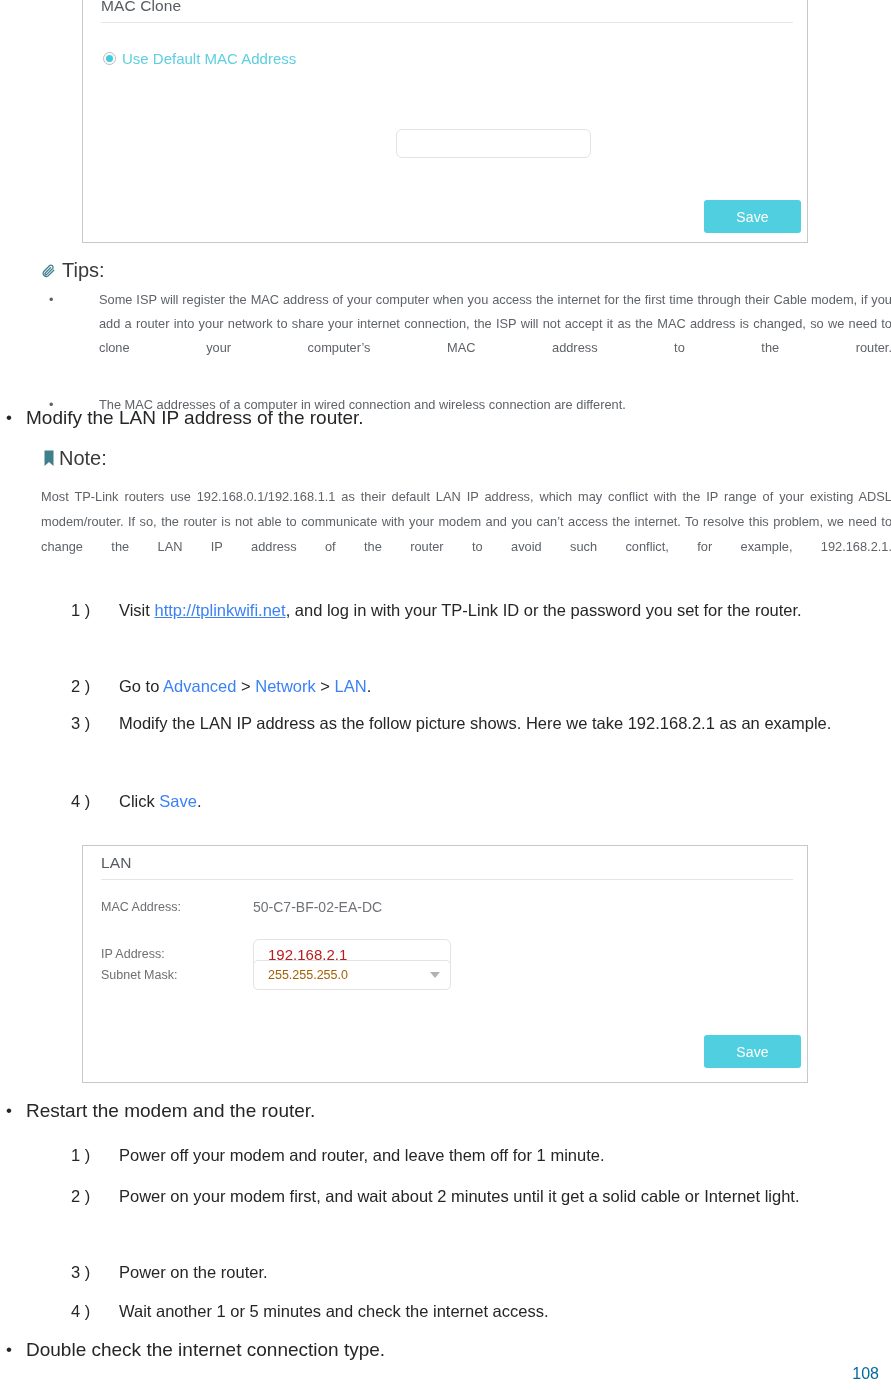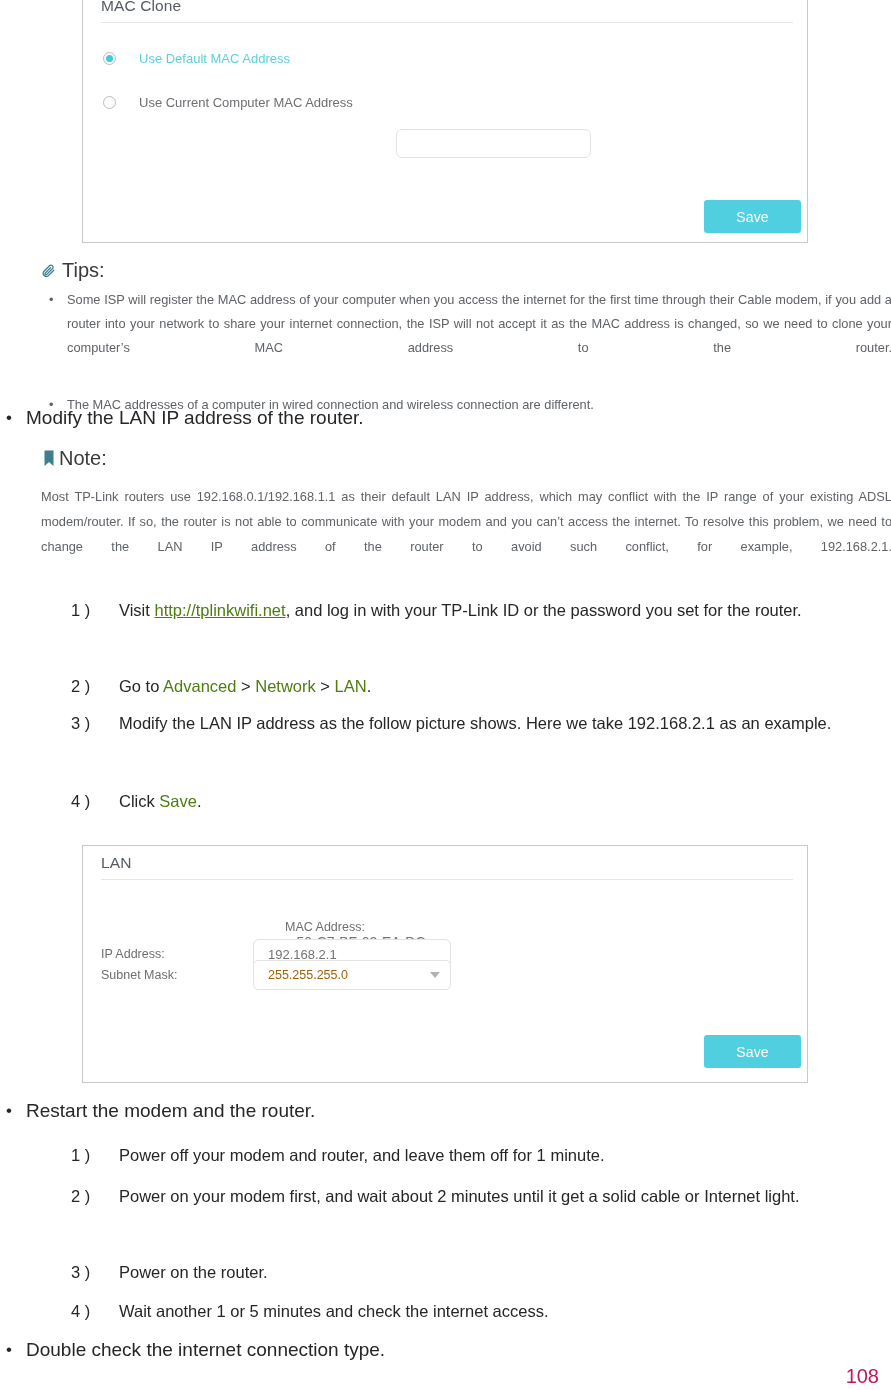--- a/index.html
+++ b/index.html
@@ -58,34 +58,34 @@
   .radio.checked::after {
     content: "";
     position: absolute;
     left: 50%; top: 50%;
     width: 7px; height: 7px;
     margin: -3.5px 0 0 -3.5px;
     border-radius: 50%;
     background: #3fcbdd;
   }
   .radio-label {
-    font-size: 13px;
+    font-size: 15px;
     color: #6d6f72;
-    margin-left: 23px;
+    margin-left: 6px;
     white-space: nowrap;
   }
   .radio-label.sel { color: #5ccfe0; }
 
   .text-input {
     border: 1px solid #e3e3e3;
     border-radius: 6px;
     background: #fff;
     box-sizing: border-box;
-    font-size: 13px;
-    color: #737373;
+    font-size: 15px;
+    color: #b91c1c;
     display: flex;
     align-items: center;
     padding-left: 14px;
   }
 
   .btn-save {
     position: absolute;
     background: #4fcfdf;
     border-radius: 3px;
     color: #ffffff;
@@ -148,21 +148,21 @@
     color: #5f6368;
   }
   .sb-item { display: flex; }
   .sb-dot {
     width: 26px;
     flex: 0 0 auto;
     text-align: left;
     padding-left: 8px;
     box-sizing: border-box;
   }
-  .sb-txt { flex: 1 1 auto; }
+  .sb-txt { flex: 1 1 auto; margin-left: 32px; }
   .just { text-align: justify; }
   .just::after { content: ""; display: inline-block; width: 100%; }
 
   .note-body {
     position: absolute;
     font-size: 12.8px;
     line-height: 25px;
     color: #5f6368;
   }
 
@@ -183,47 +183,43 @@
     display: flex;
   }
   .ni-num {
     width: 48px;
     flex: 0 0 auto;
     white-space: nowrap;
   }
   .ni-txt { flex: 1 1 auto; }
 
   a.doclink, .teal {
-    color: #4d7c0f;
+    color: #3b82f6;
     text-decoration: none;
   }
   a.doclink { text-decoration: underline; }
 
   .page-num {
     position: absolute;
-    font-size: 20px;
-    color: #be185d;
+    font-size: 16px;
+    color: #0369a1;
   }
 </style>
 </head>
 <body>
 
 <div class="ui-panel" style="left:82px; top:-12px; width:726px; height:255px;">
   <div class="panel-title">MAC Clone</div>
   <div class="panel-divider"></div>
 
   <div class="radio-row" style="margin-top:25px;">
     <span class="radio checked"></span>
     <span class="radio-label sel">Use Default MAC Address</span>
   </div>
 
-  <div class="radio-row" style="margin-top:24px;">
-    <span class="radio"></span>
-    <span class="radio-label">Use Current Computer MAC Address</span>
-  </div>
 
 
   <div class="text-input" style="position:absolute; left:313px; top:140px; width:195px; height:29px;" placeholder=""></div>
 
   <div class="btn-save" style="left:621px; top:211px; width:97px; height:33px;">Save</div>
 </div>
 
 <div class="tips-head" style="left:41px; top:259px;">
   <span class="clip-icon">
     <svg width="15" height="15" viewBox="0 0 24 24" fill="none" stroke="#3f7f8c" stroke-width="2" stroke-linecap="round">
@@ -277,21 +273,21 @@
 
 <div class="num-item" style="left:71px; top:786px; width:820px;">
   <span class="ni-num">4 )</span>
   <span class="ni-txt"><span>Click </span><span class="teal">Save</span><span>.</span></span>
 </div>
 
 <div class="ui-panel" style="left:82px; top:845px; width:726px; height:238px;">
   <div class="panel-title">LAN</div>
   <div class="panel-divider"></div>
 
-  <div class="form-row" style="left:18px; top:74px; width:520px; height:20px;flex-direction:column;">
+  <div class="form-row" style="left:18px; top:51px; width:520px; height:20px;">
     <span class="form-label">MAC Address:</span>
     <span class="form-static">50-C7-BF-02-EA-DC</span>
   </div>
 
   <div class="form-row" style="left:18px; top:93px; width:520px; height:30px;">
     <span class="form-label">IP Address:</span>
     <span class="text-input" style="width:198px; height:30px;">192.168.2.1</span>
   </div>
 
   <div class="form-row" style="left:18px; top:114px; width:520px; height:30px;">

